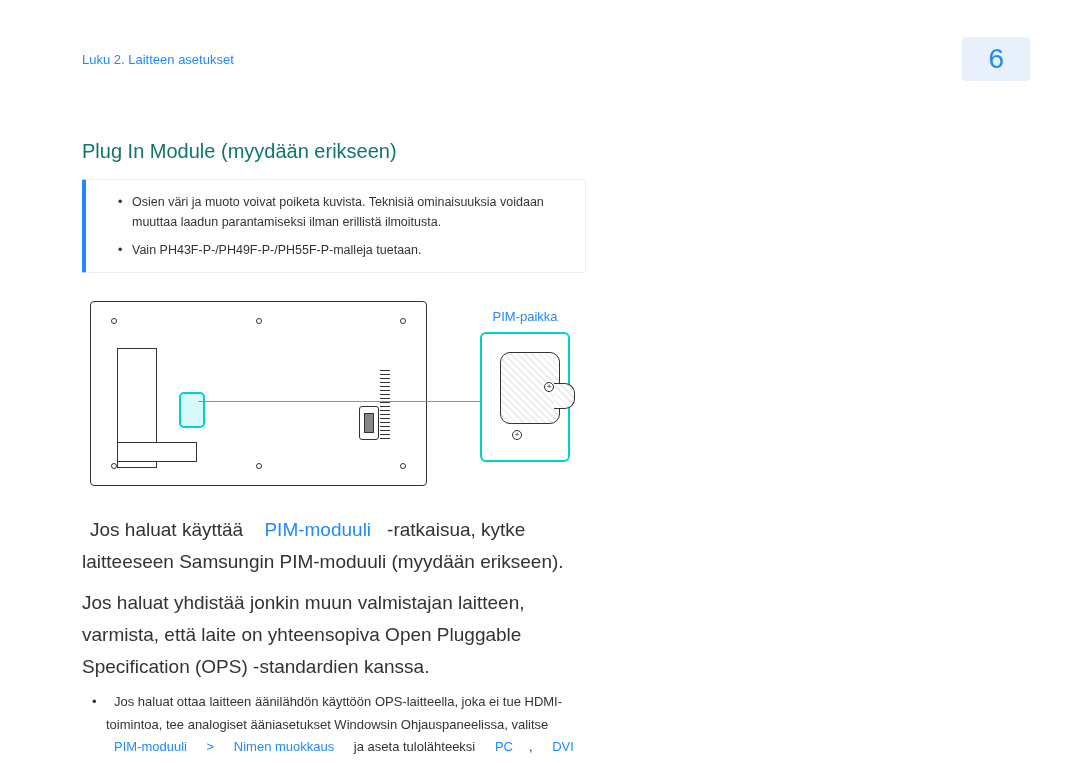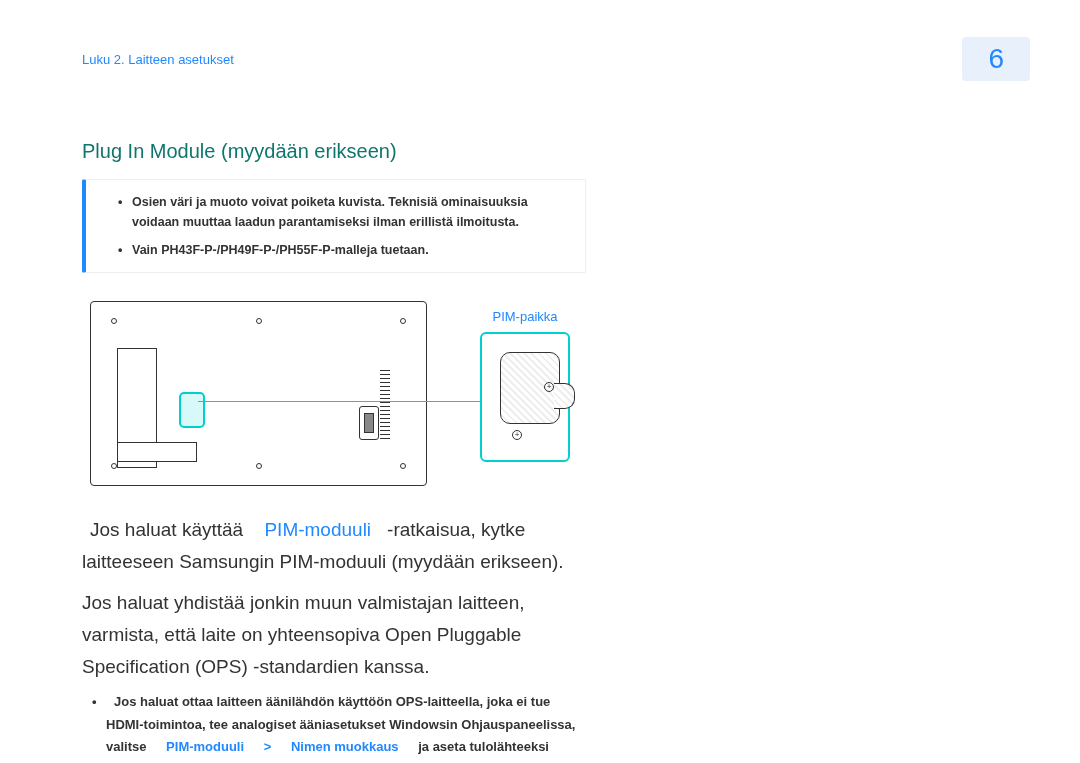--- a/index.html
+++ b/index.html
@@ -49,21 +49,20 @@
     border-radius: 2px;
     border-top: 1px solid #eee;
     border-right: 1px solid #eee;
     border-bottom: 1px solid #eee;
     font-size: 12.5px;
     line-height: 1.6;
   }
   .note-box ul, .body-list {
     list-style: none;
     padding-left: 0;
-    font-weight: bold;
   }
   .note-box li, .body-list li {
     position: relative;
     padding-left: 16px;
     margin-bottom: 2px;
   }
   .note-box li::before, .body-list li::before {
     content: "•";
     position: absolute;
     left: 2px;

